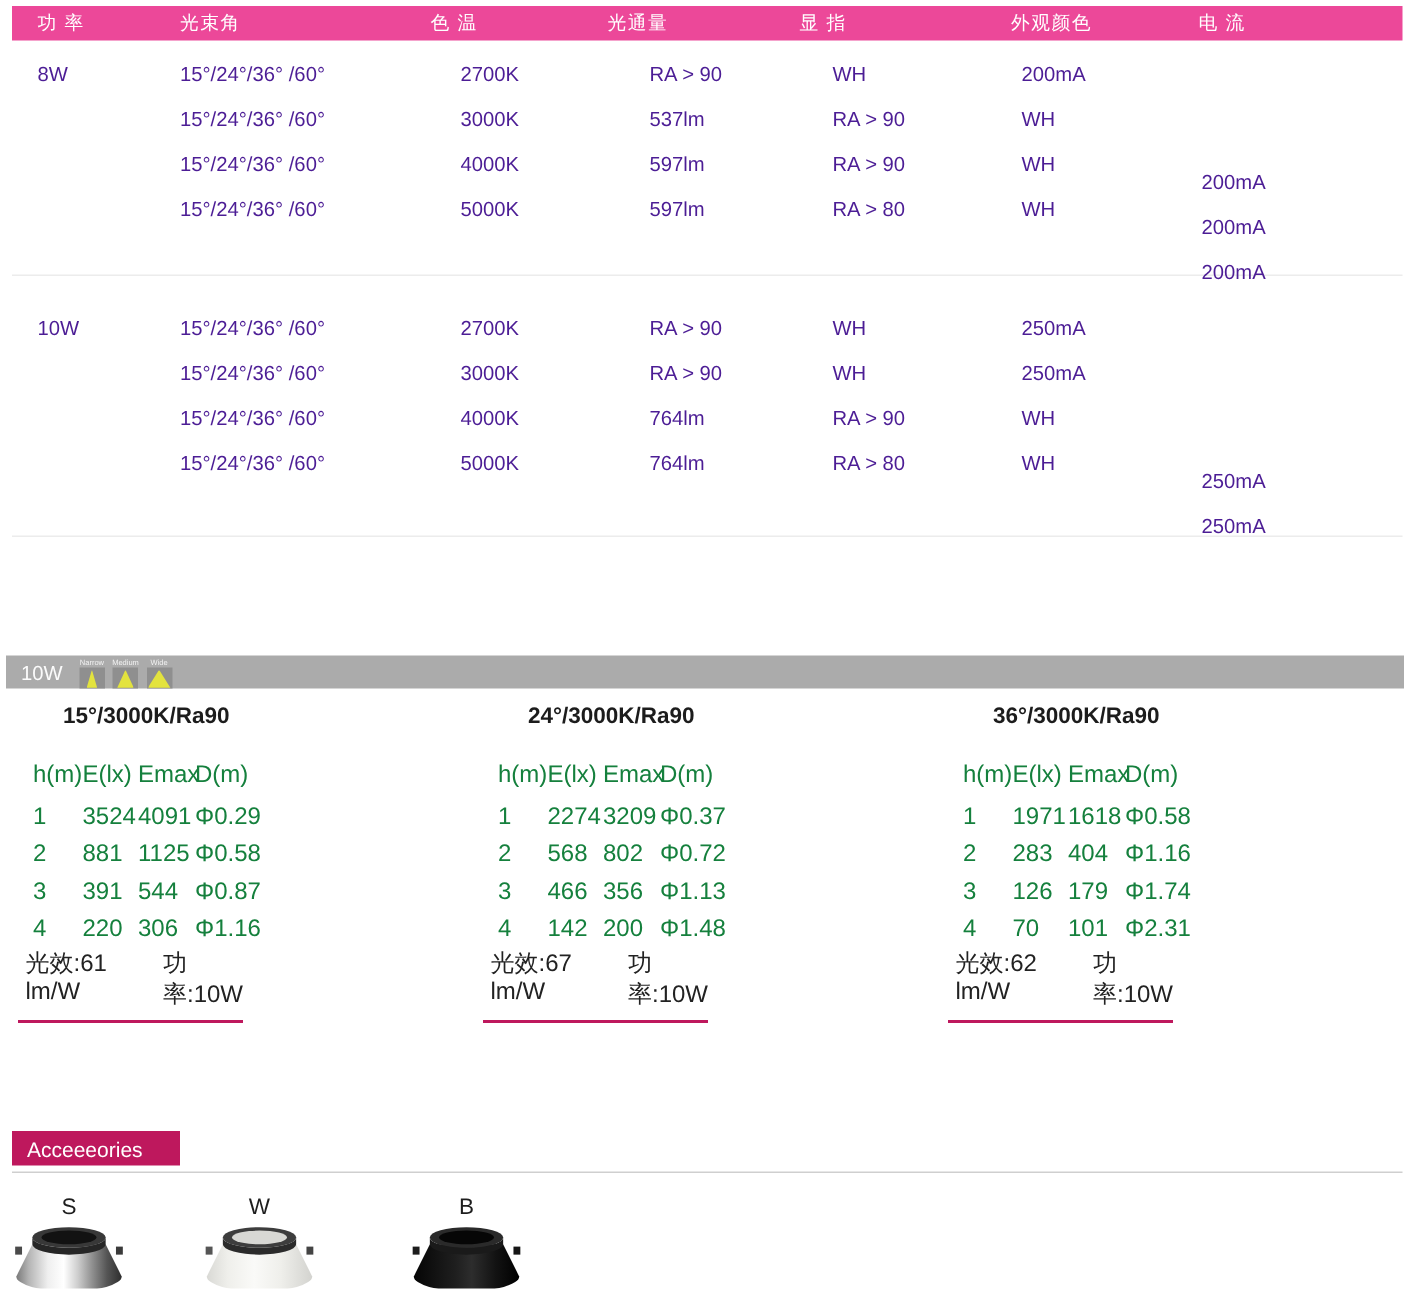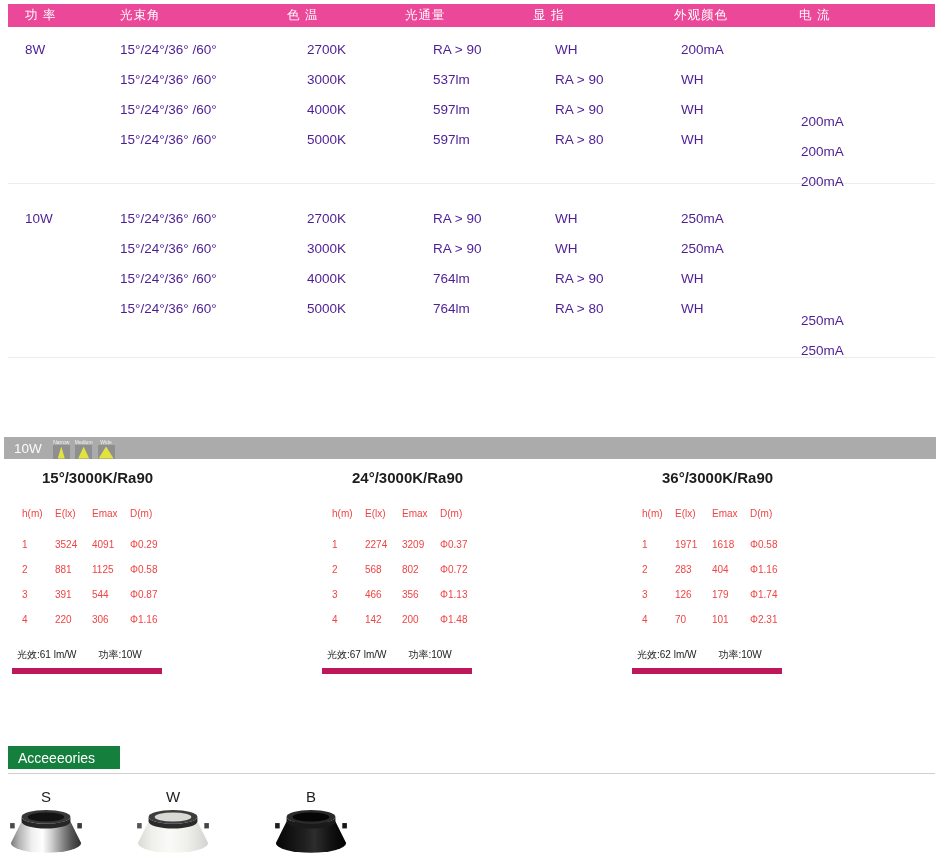--- a/index.html
+++ b/index.html
@@ -48,36 +48,36 @@
   .tri-narrow { width:7px;  clip-path:polygon(50% 0%, 100% 100%, 0% 100%); }
   .tri-medium { width:11px; clip-path:polygon(50% 0%, 100% 100%, 0% 100%); }
   .tri-wide   { width:15px; clip-path:polygon(50% 0%, 100% 100%, 0% 100%); }
 
   
   .ptables { margin:10px 0 0 8px; display:flex;justify-content:flex-end; }
   .ptable { width:310px; }
   .pt-title { font-size:15px; font-weight:bold; color:#1c1c1c; padding-left:30px; line-height:18px; }
   .pt-head, .pt-row {
     display:grid; grid-template-columns:33px 37px 38px 56px;
-    padding-left:10px; font-size:10px; color:#ef4444;
+    padding-left:10px; font-size:16px; color:#15803d;
   }
   .pt-head { margin-top:21px; height:16px; }
   .pt-rows { margin-top:8px; }
   .pt-row { height:25px; line-height:25px; }
   .pt-foot {
-    margin-top:16px; padding:0 0 6px 5px; width:150px;
-    border-bottom:6px solid #be185d;
-    font-size:10px; color:#222; display:flex;
+    margin-top:0; padding:0 0 6px 5px; width:150px;
+    border-bottom:2px solid #be185d;
+    font-size:16px; color:#222; display:flex;
   }
   .pt-foot .pf-power { margin-left:22px; }
 
   
   .acc-title {
     margin:72px 0 0 8px; width:112px; height:23px;
-    background:#15803d; color:#fff; font-size:14px;
+    background:#be185d; color:#fff; font-size:14px;
     display:flex; align-items:center; padding-left:10px;
   }
   .acc-rule { margin:4px 7px 0 8px; border-top:1px solid #cfcfcf; height:0; }
   .acc-items { margin:14px 0 0 8px; display:flex; }
   .acc-item { display:flex; flex-direction:column; align-items:center; }
   .acc-item-s { width:76px; }
   .acc-item-w { width:76px; margin-left:51px; }
   .acc-item-b { width:76px; margin-left:62px; }
   .acc-code { font-size:15px; color:#1e1e1e; line-height:17px; }
   .acc-ring { margin-top:2px; }

